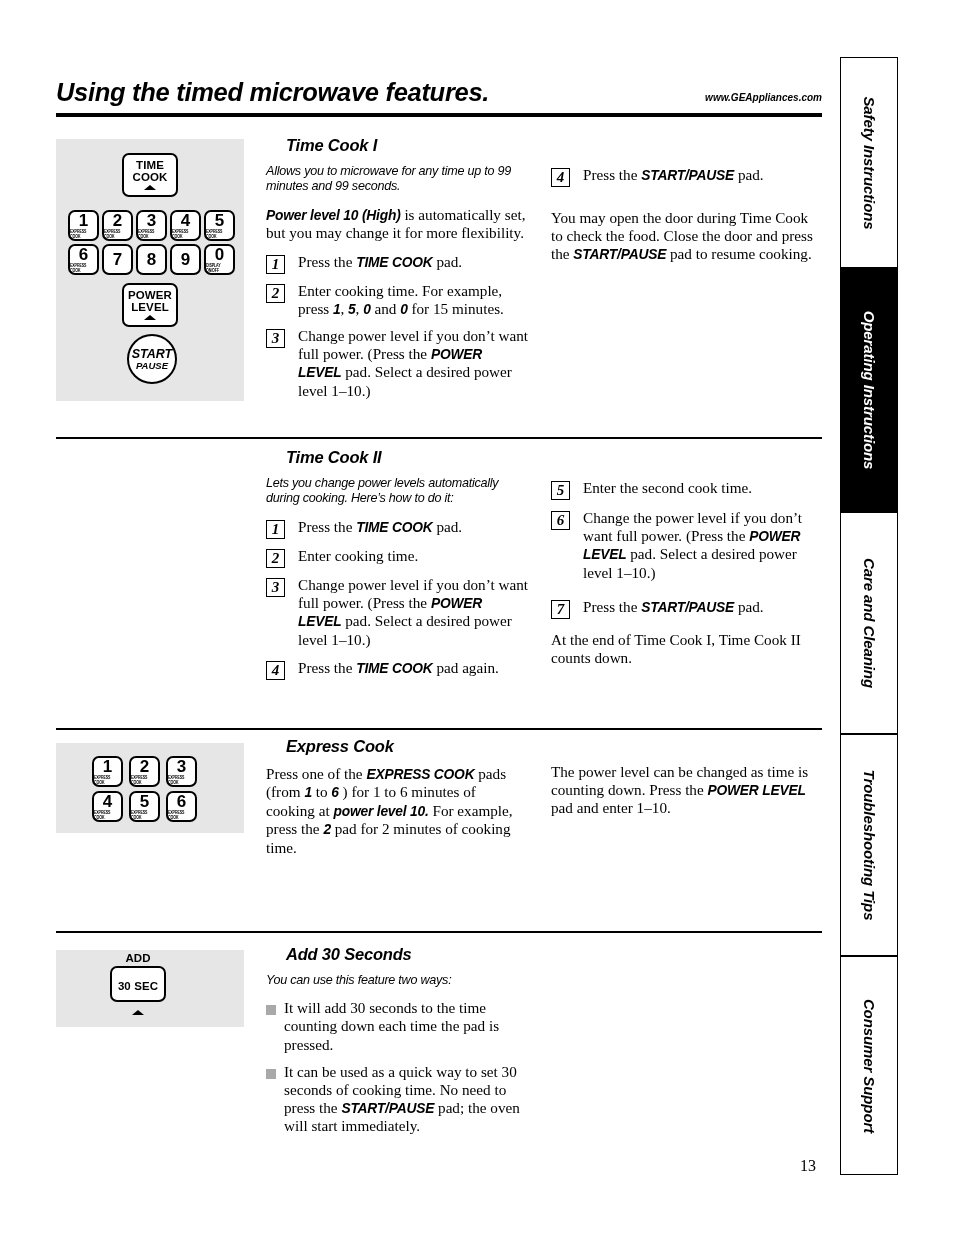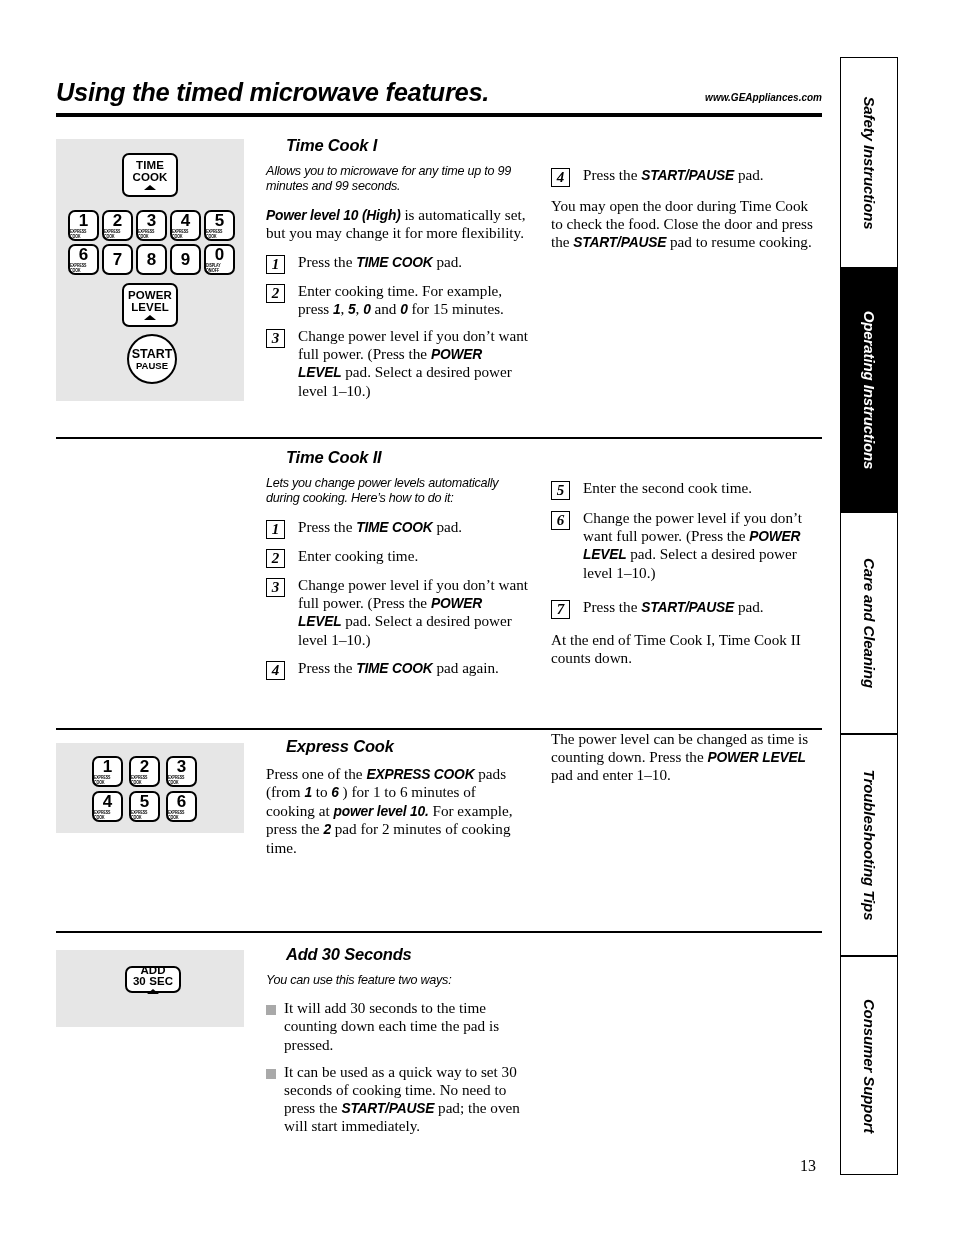--- a/index.html
+++ b/index.html
@@ -44,21 +44,21 @@
     position: absolute;
     background: #fff;
     border: 2.6px solid #000;
     border-radius: 7px;
     display: flex; flex-direction: column;
     align-items: center; justify-content: center;
     font-family: "Liberation Sans", sans-serif;
     font-weight: bold;
     line-height: 1;
   }
-  .key.round { border-radius: 50%; border-width: 2.4px; }
+  .key.round { border-radius: 50%; border-width: 2.4px; font-style: italic; }
   .key .kline { font-size: 11.5px; letter-spacing: 0.1px; }
   .key .knum { font-size: 17px; line-height: 1; }
   .key .ksub {
     font-size: 3.6px; letter-spacing: -0.1px;
     transform: scaleY(1.25);
     margin-top: 2px;
   }
   .key .tri {
     width: 0; height: 0; margin-top: 1.5px;
     border-left: 6px solid transparent;
@@ -233,21 +233,21 @@
         <div class="step-txt"><span>Change power level if you don’t want full power. (Press the </span><b class="sans">POWER LEVEL</b><span> pad. Select a desired power level 1–10.)</span></div>
       </div>
     </div>
   </div>
 
   <div class="col" style="left:551px; top:166px; width:272px;">
     <div class="step">
       <div class="step-num">4</div>
       <div class="step-txt"><span>Press the </span><b class="sans">START/PAUSE</b><span> pad.</span></div>
     </div>
-    <div class="body-p" style="margin-top:10px;"><span>You may open the door during Time Cook to check the food. Close the door and press the </span><b class="sans">START/PAUSE</b><span> pad to resume cooking.</span></div>
+    <div class="body-p" style="margin-top:22px;"><span>You may open the door during Time Cook to check the food. Close the door and press the </span><b class="sans">START/PAUSE</b><span> pad to resume cooking.</span></div>
   </div>
 
   <div class="divider" style="top:437px;"></div>
 
   <div class="col" style="left:266px; top:448px; width:262px;">
     <div class="sec-title">Time Cook II</div>
     <div class="intro">Lets you change power levels automatically during cooking. Here’s how to do it:</div>
 
     <div class="steps">
       <div class="step">
@@ -312,28 +312,28 @@
       <span class="knum">6</span>
       <span class="ksub">EXPRESS COOK</span>
     </div>
   </div>
 
   <div class="col" style="left:266px; top:737px; width:262px;">
     <div class="sec-title">Express Cook</div>
     <div class="body-p"><span>Press one of the </span><b class="sans">EXPRESS COOK</b><span> pads (from </span><b class="sans">1</b><span> to </span><b class="sans">6</b><span> ) for 1 to 6 minutes of cooking at </span><b class="sans">power level 10.</b><span>  For example, press the </span><b class="sans">2</b><span> pad for 2 minutes of cooking time.</span></div>
   </div>
 
-  <div class="col" style="left:551px; top:730px; width:272px;">
+  <div class="col" style="left:551px; top:763px; width:272px;">
     <div class="body-p"><span>The power level can be changed as time is counting down. Press the </span><b class="sans">POWER LEVEL</b><span> pad and enter 1–10.</span></div>
   </div>
 
   <div class="divider" style="top:931px;"></div>
 
   <div class="panel" style="left:56px; top:950px; width:188px; height:77px;">
-    <div class="key" style="left:69px; top:16px; width:56px; height:27px;">
+    <div class="key" style="left:54px; top:16px; width:56px; height:36px;gap:16px;">
       <span class="kline">ADD</span>
       <span class="kline">30 SEC</span>
       <span class="tri"></span>
     </div>
   </div>
 
   <div class="col" style="left:266px; top:945px; width:262px;">
     <div class="sec-title">Add 30 Seconds</div>
     <div class="intro">You can use this feature two ways:</div>
 

